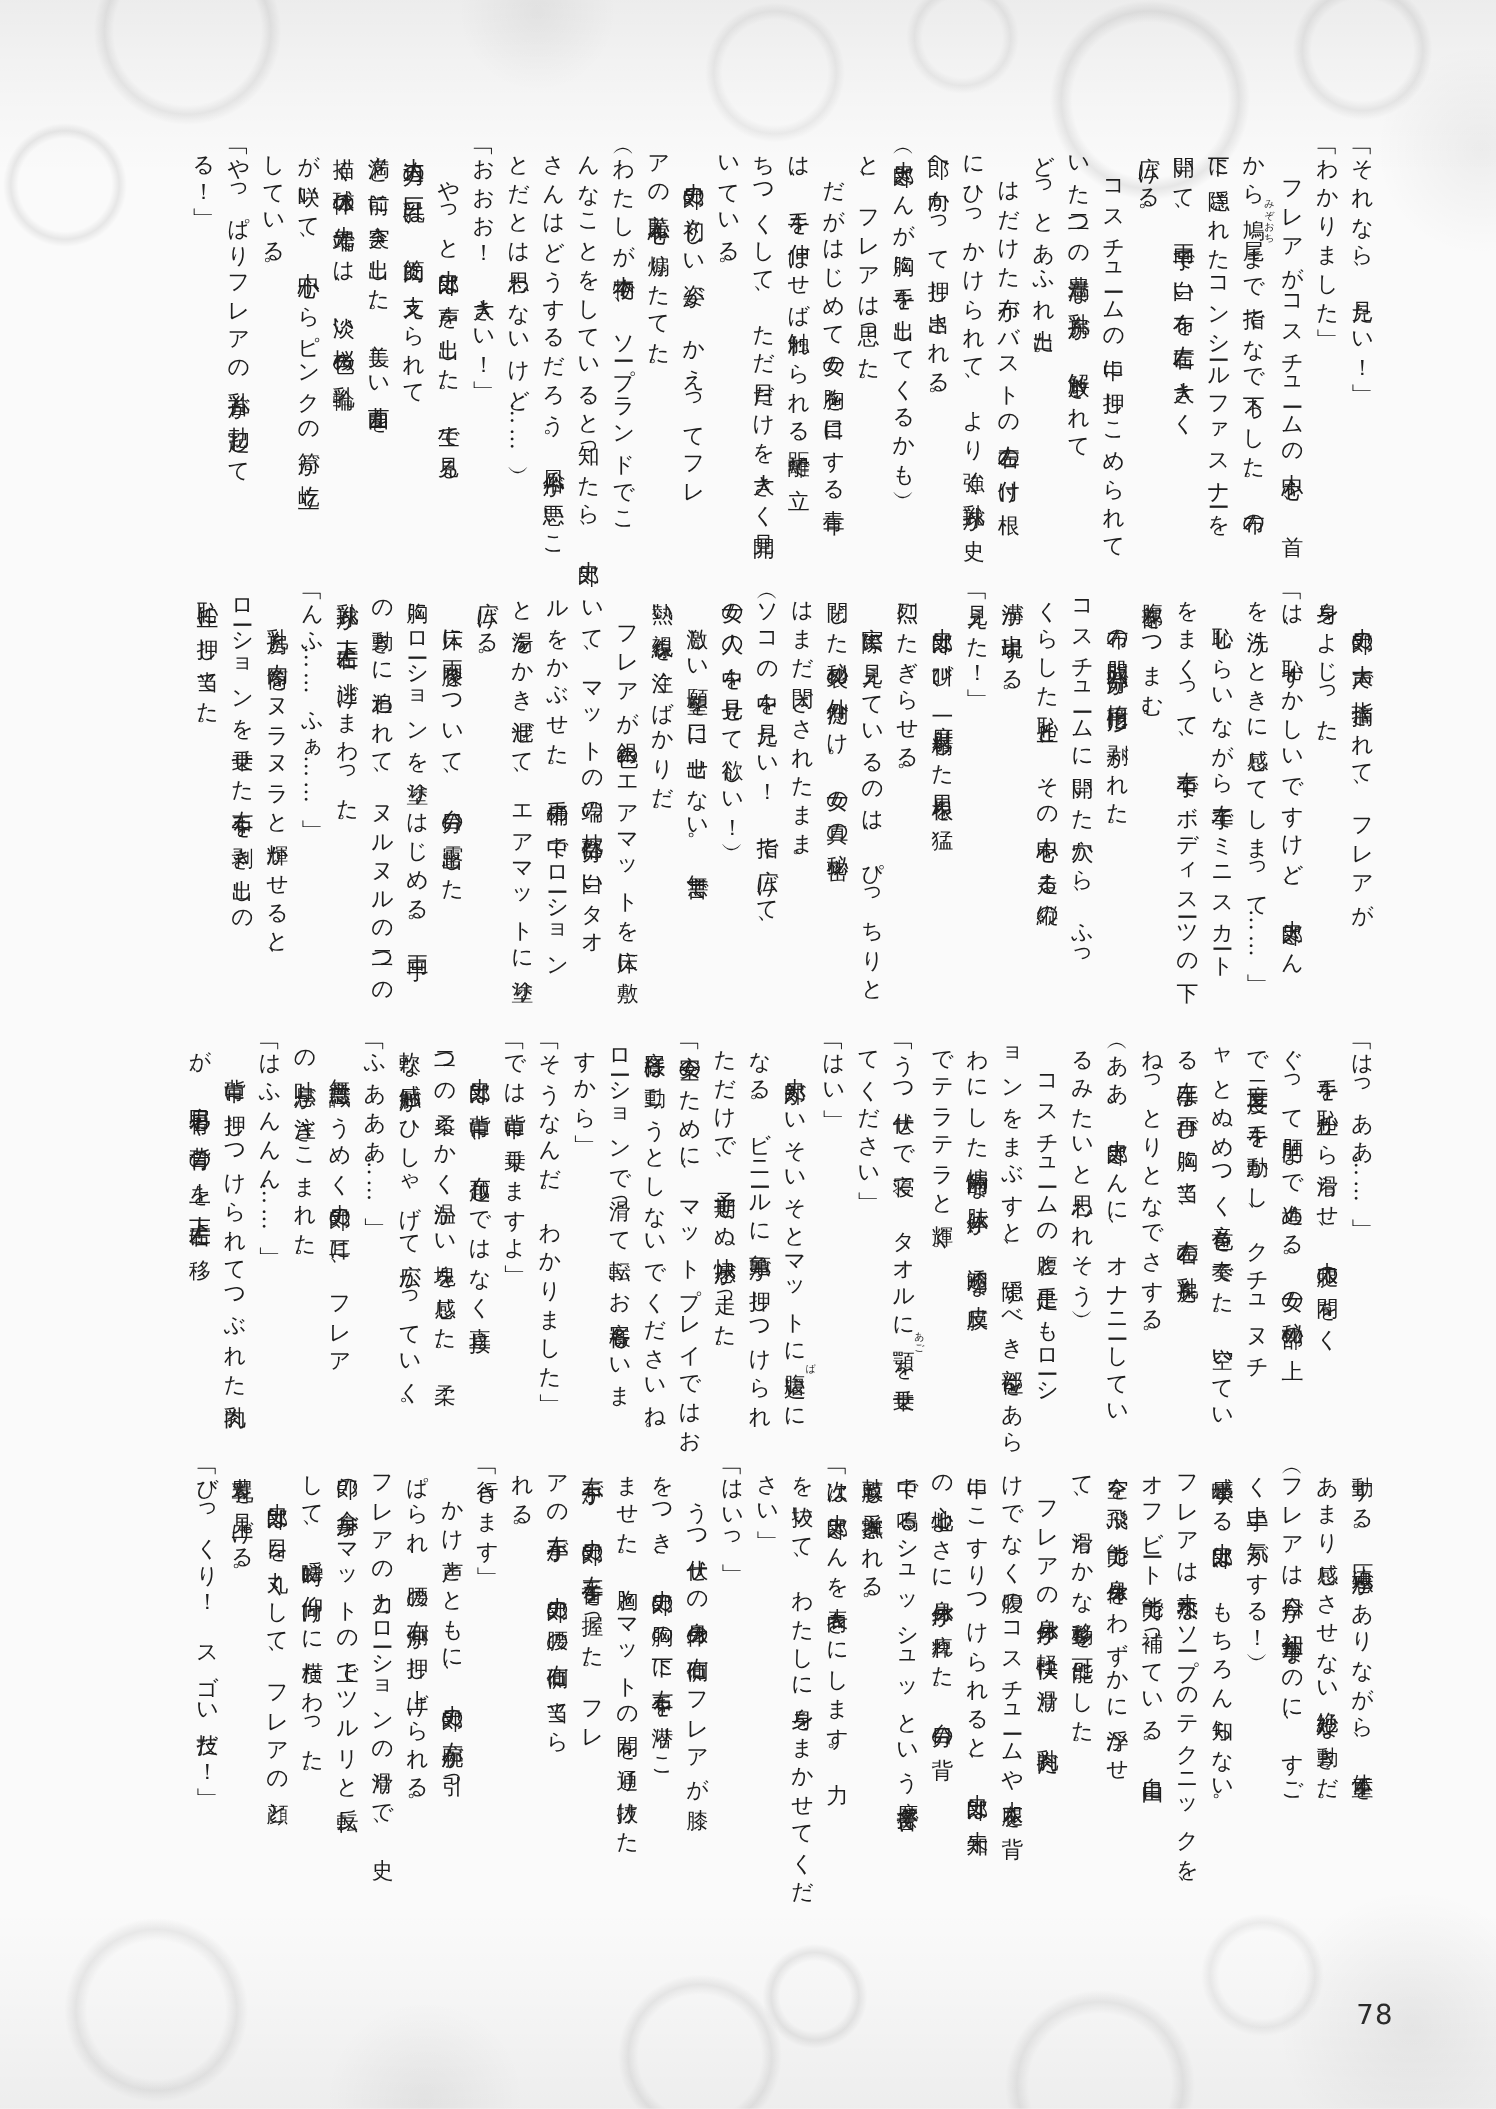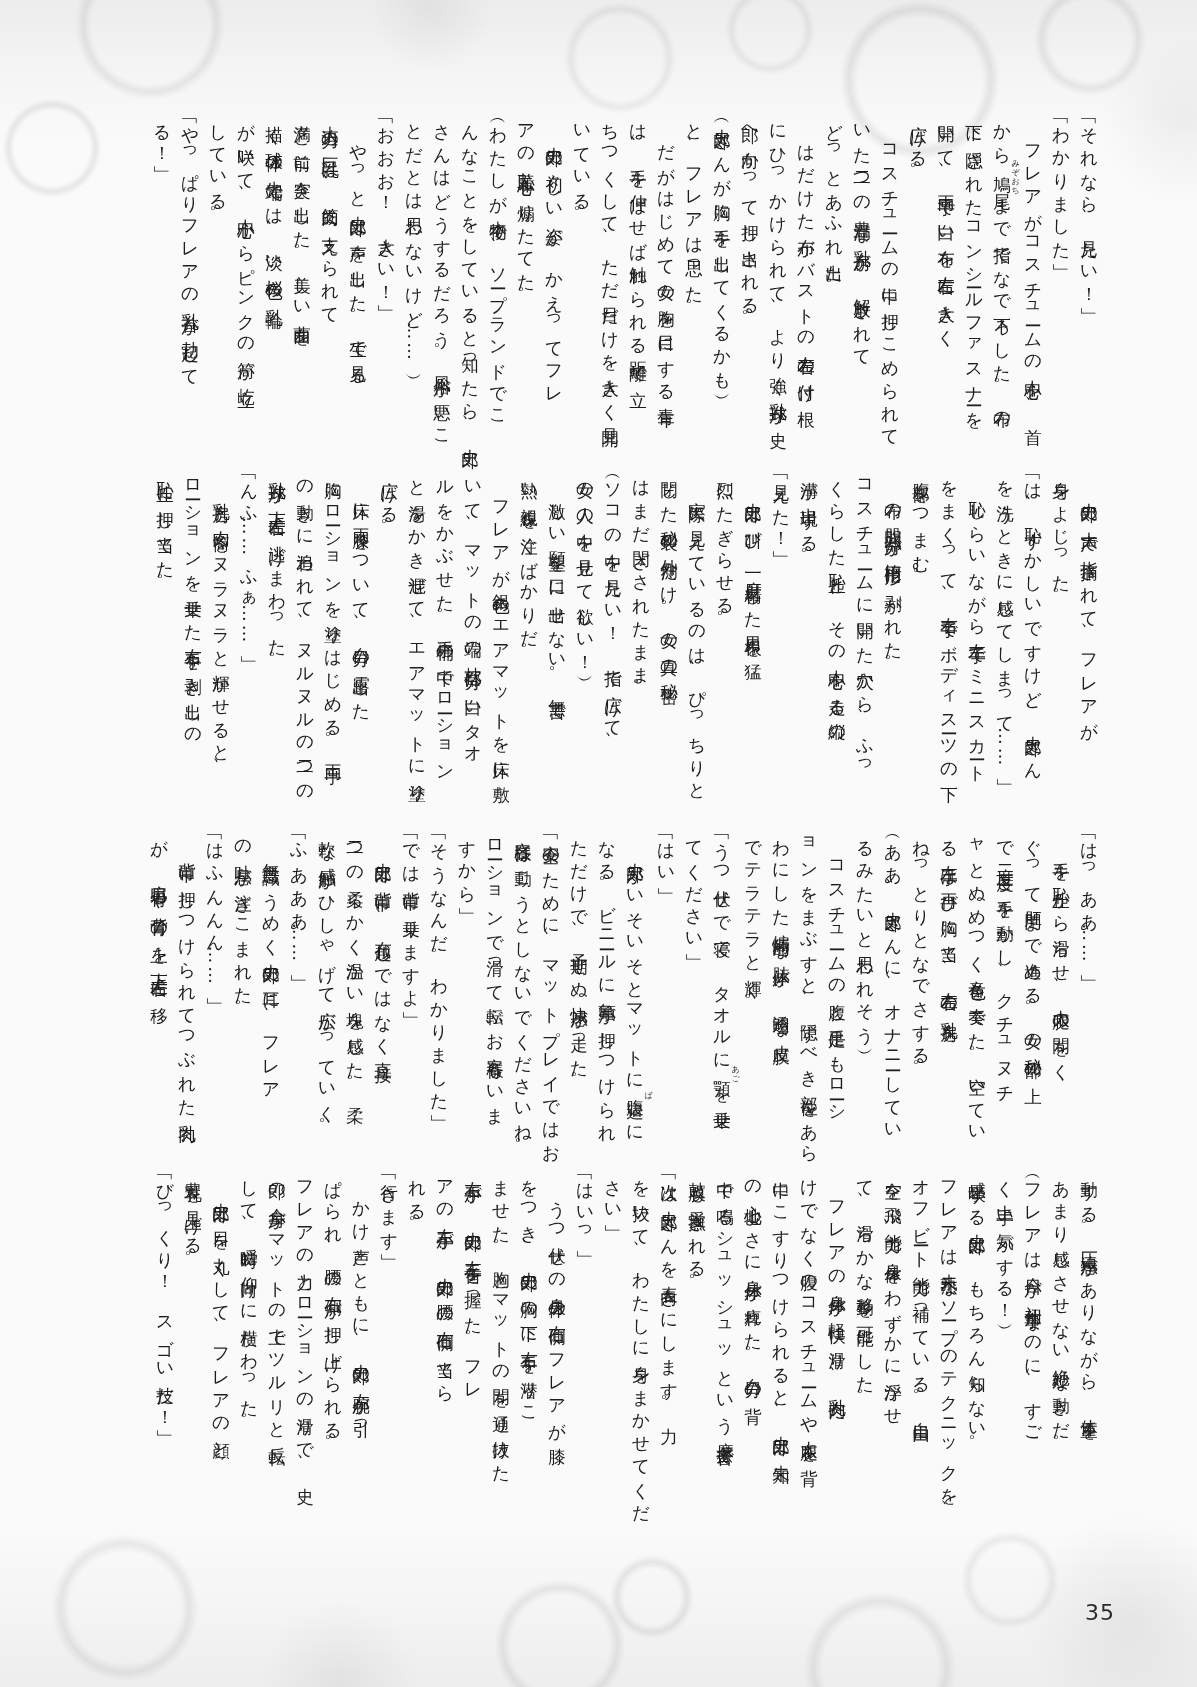--- a/index.html
+++ b/index.html
@@ -199,13 +199,13 @@
     <p>　かけ声とともに、史郎の左腕が引っ</p>
     <p>ぱられ、腰の右側が押し上げられる。</p>
     <p>フレアの力とローションの滑りで、史</p>
     <p>郎の全身がマットの上でツルリと反転</p>
     <p>して、瞬時に仰向けに横たわった。</p>
     <p>　史郎は目を丸くして、フレアの顔と</p>
     <p>豊乳を見上げる。</p>
     <p>「びっくり！　スゴい技だ！」</p>
   </div>
 
-<div class="page-number">35</div>
+<div class="page-number">78</div>
 
 </body></html>

